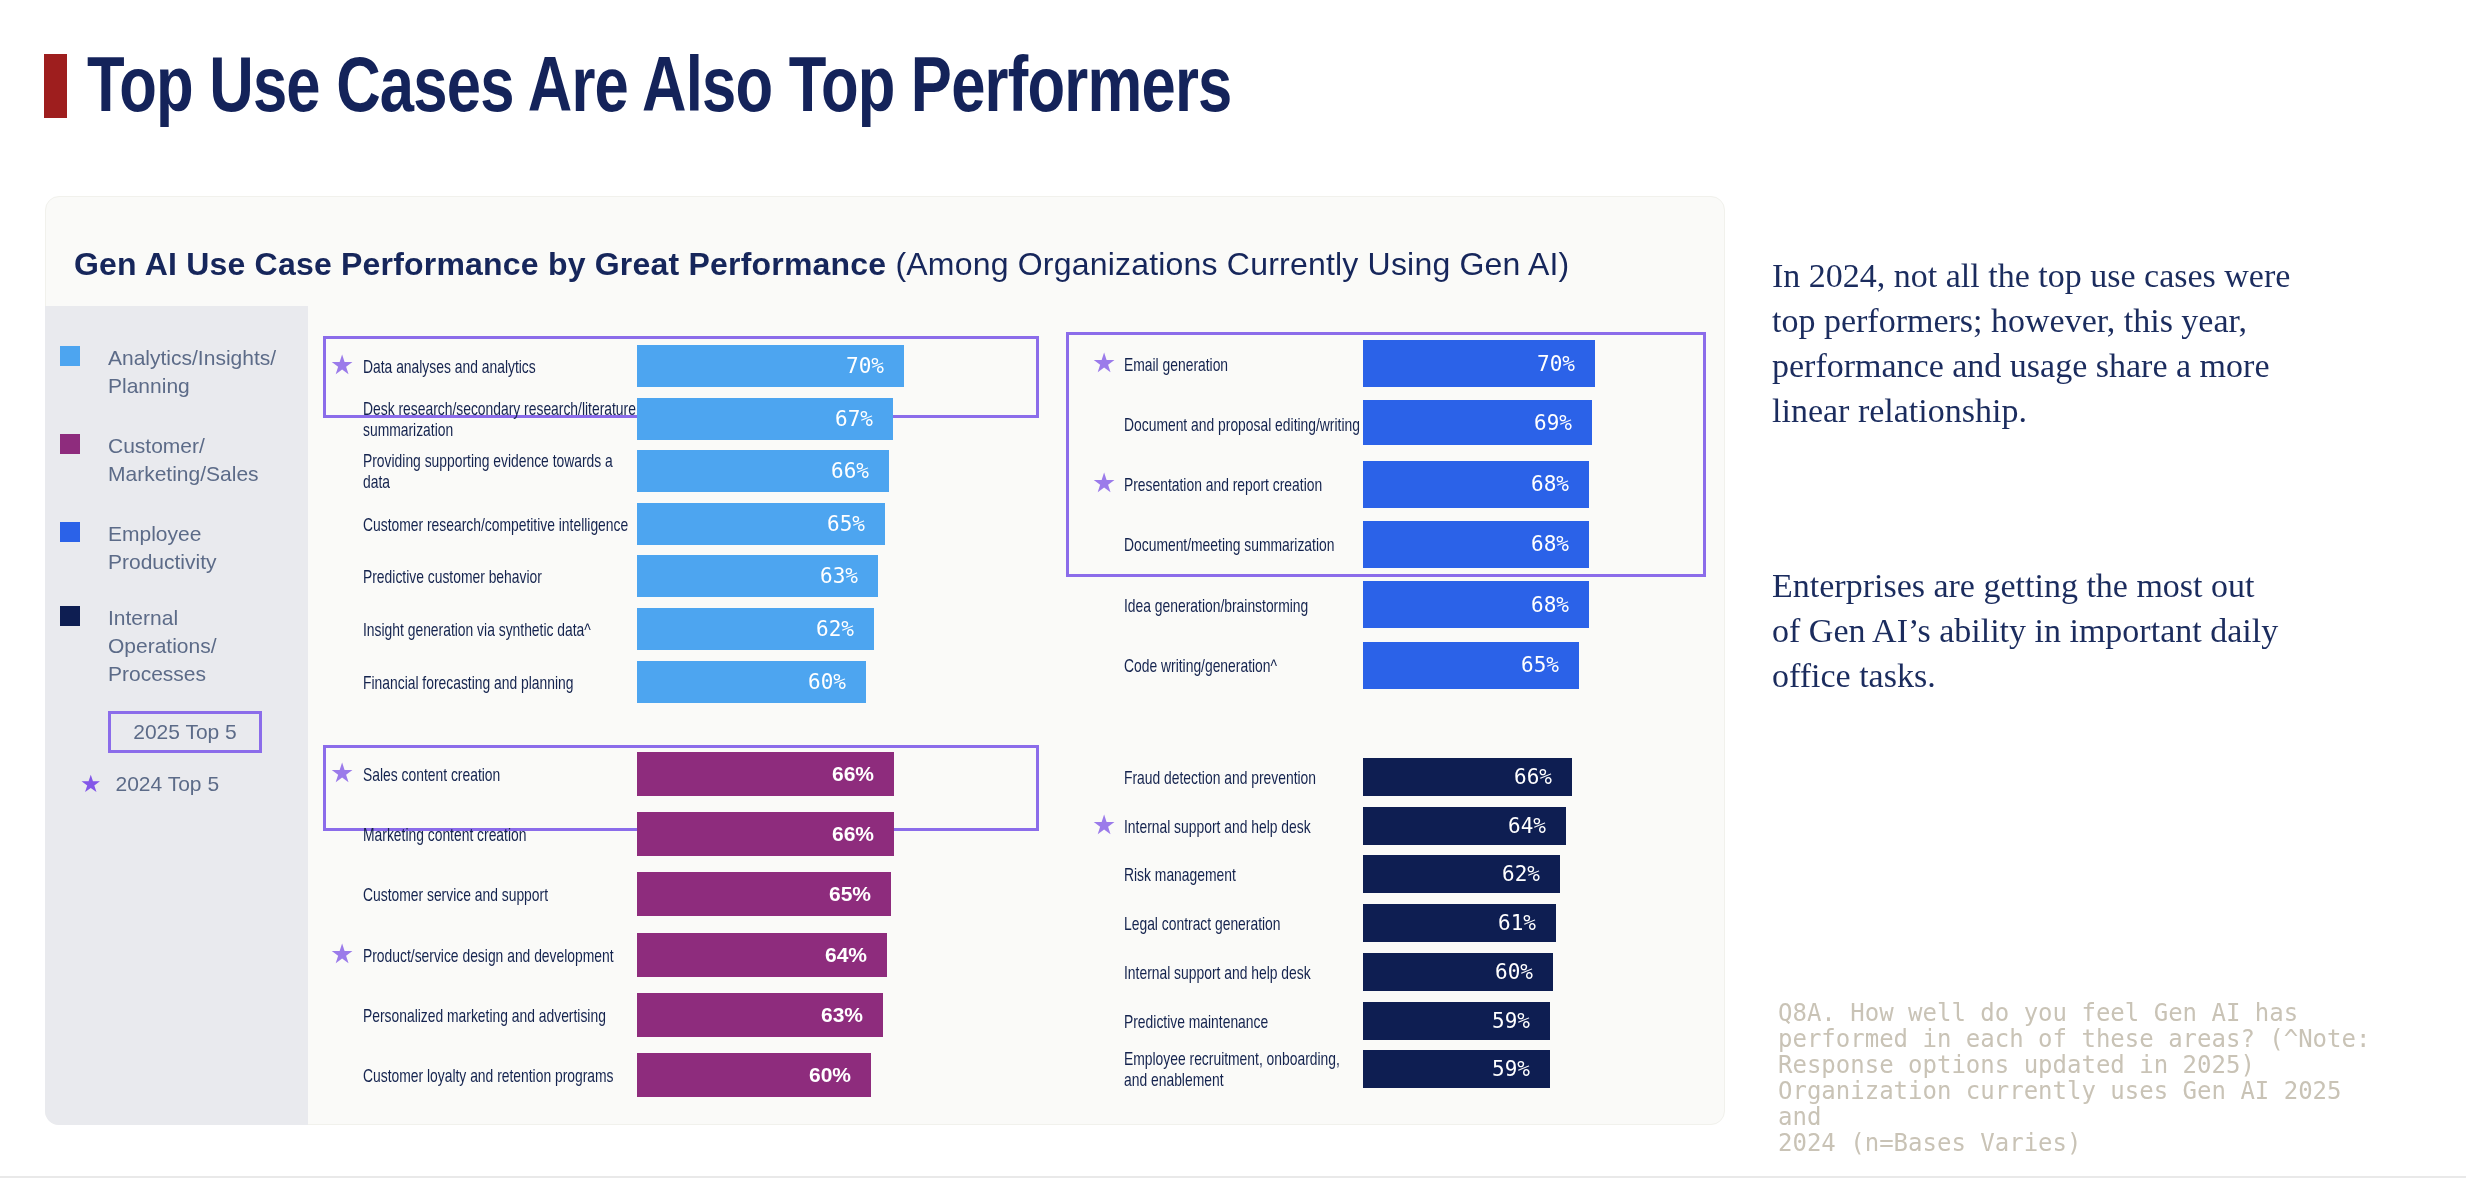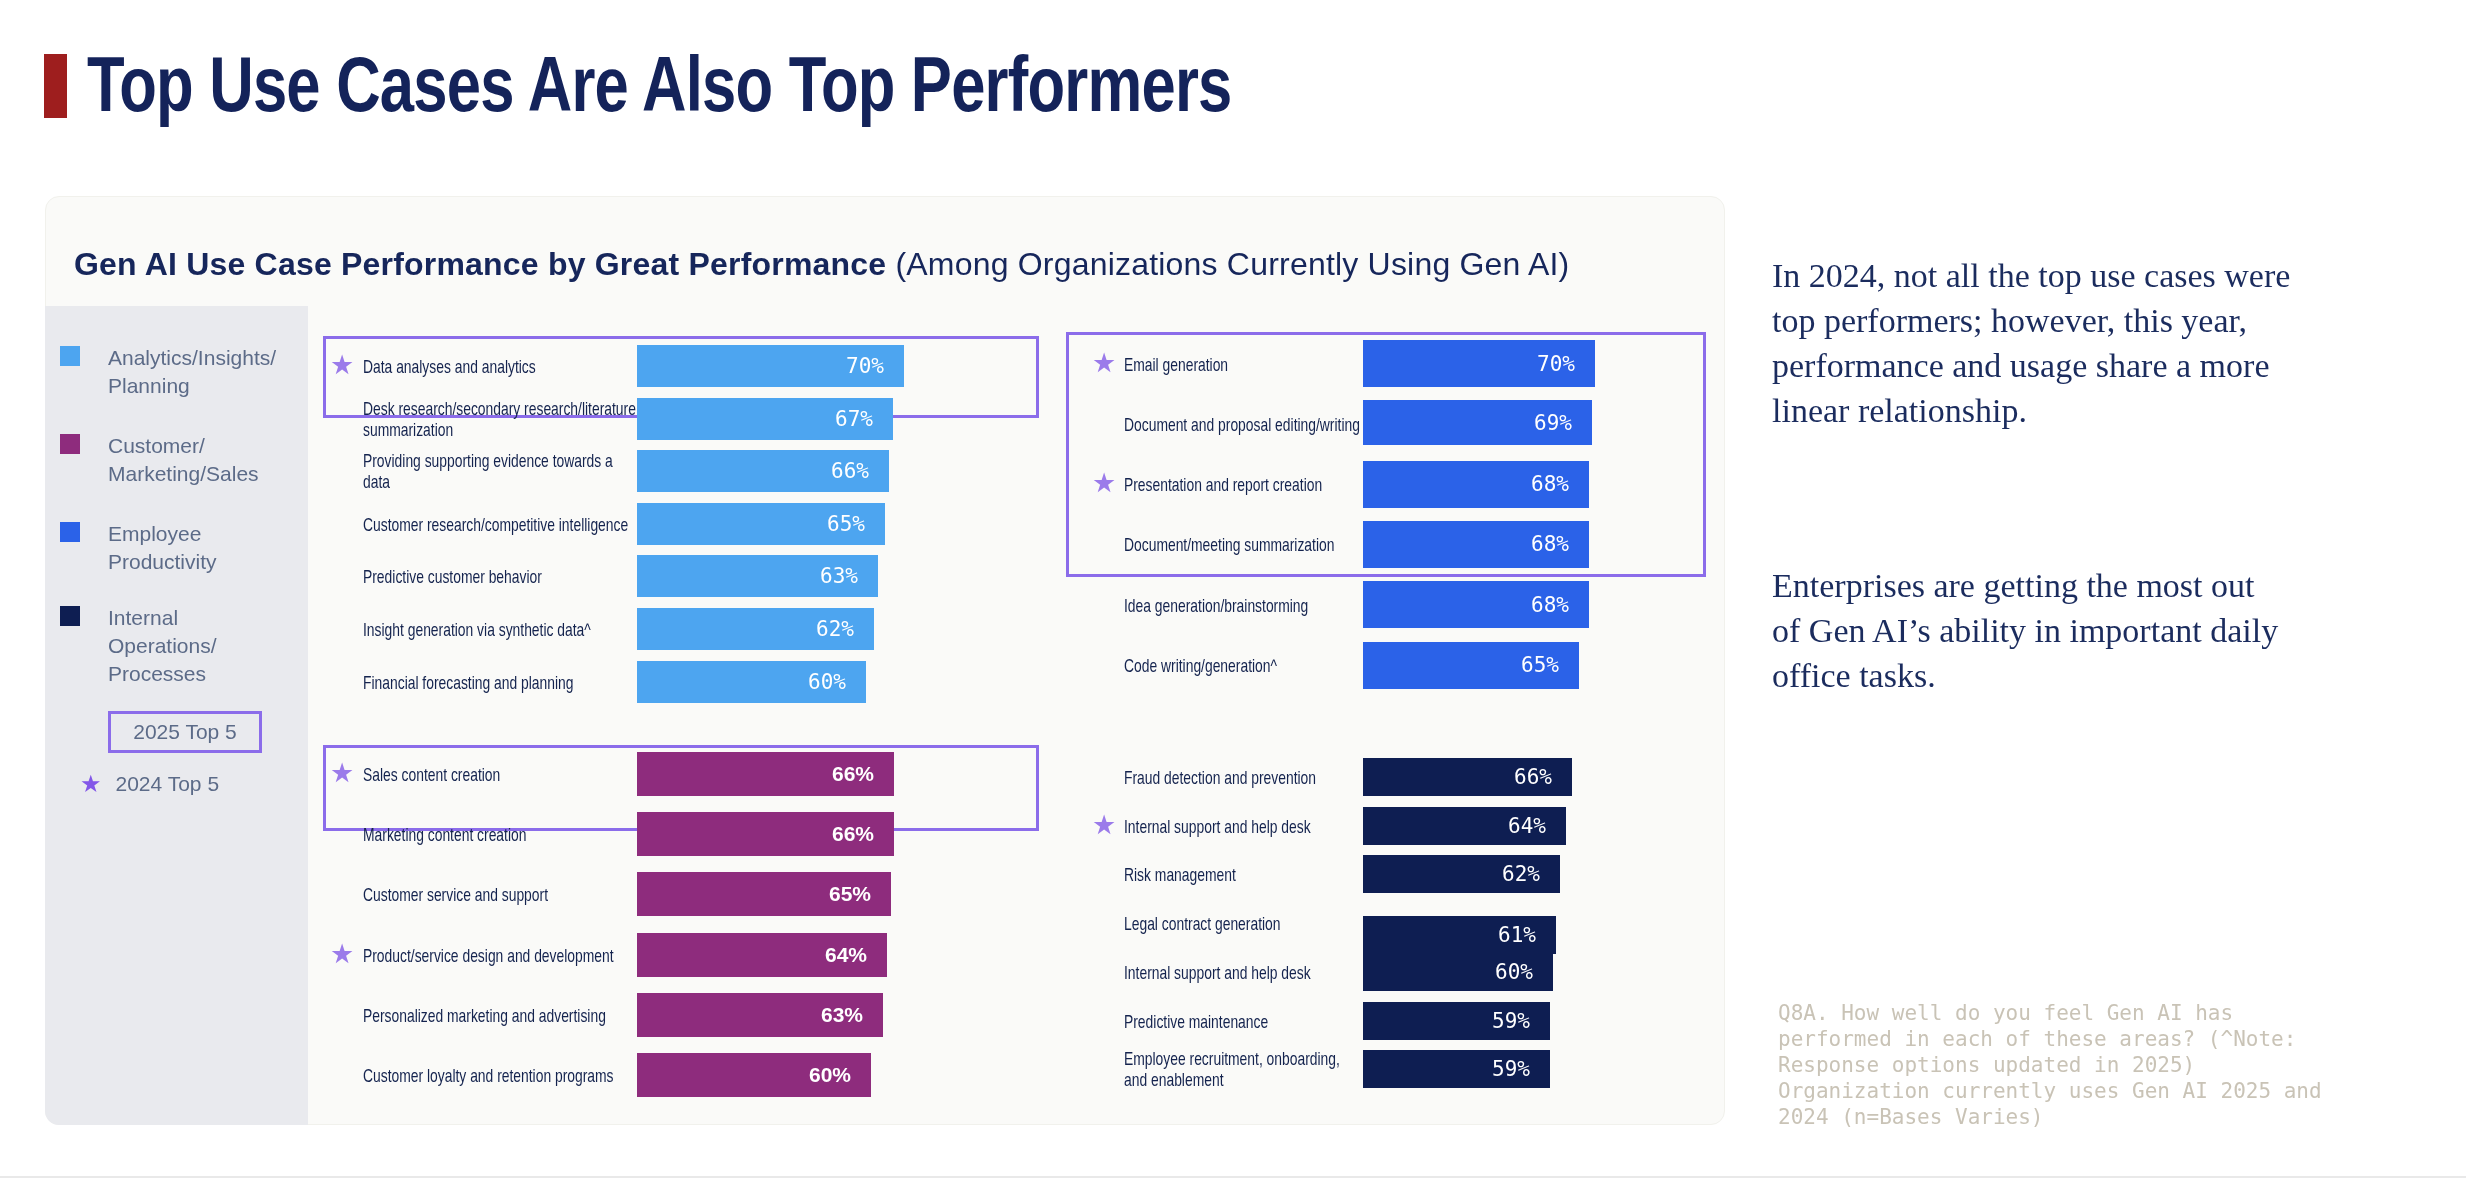--- a/index.html
+++ b/index.html
@@ -39,21 +39,21 @@
   .val-mono{font-family:"DejaVu Sans Mono",monospace;font-size:21px;}
   .val-sans{font-family:"Liberation Sans",sans-serif;font-weight:bold;font-size:21px;}
   .row-star{position:absolute;color:#9B7BEA;font-size:27px;line-height:27px;}
   .top5-box{position:absolute;border:3px solid #8B6CEA;box-sizing:border-box;background:transparent;}
 
   
   #commentary{left:1772px;top:208px;width:670px;font-family:"Liberation Serif",serif;
               font-size:34px;line-height:45px;color:#1B2C5E;white-space:pre-line;}
   .para-gap{height:40px;}
   #footnote{left:1778px;top:1000px;width:600px;font-family:"DejaVu Sans Mono",monospace;
-            font-size:21px;line-height:26px;color:#C9C3B6;white-space:pre-line;}
+            font-size:24px;line-height:26px;color:#C9C3B6;white-space:pre-line;}
 
   #bottom-divider{left:0px;top:1176px;width:2466px;height:2px;background:#E9E9E9;}
 </style>
 </head>
 <body>
 
 <div id="stage">
 
   <div id="accent-bar" class="abs"></div>
   <div id="page-title" class="abs">Top Use Cases Are Also Top Performers</div>
@@ -189,21 +189,21 @@
       <div class="row-star" style="left: 1092px; top: 811.7px;">★</div>
       <div class="bar-label" style="left: 1124px; width: 330px; top: 825.7px; transform: translateY(-50%) scaleX(0.73);">Internal support and help desk</div>
       <div class="bar-rect" style="left: 1363px; top: 806.7px; height: 38px; width: 203px; background: rgb(14, 30, 82);">
         <span class="val-mono">64%</span>
       </div>
       <div class="bar-label" style="left: 1124px; width: 330px; top: 874.4px; transform: translateY(-50%) scaleX(0.73);">Risk management</div>
       <div class="bar-rect" style="left: 1363px; top: 855.4px; height: 38px; width: 197px; background: rgb(14, 30, 82);">
         <span class="val-mono">62%</span>
       </div>
       <div class="bar-label" style="left: 1124px; width: 330px; top: 923.1px; transform: translateY(-50%) scaleX(0.73);">Legal contract generation</div>
-      <div class="bar-rect" style="left: 1363px; top: 904.1px; height: 38px; width: 193px; background: rgb(14, 30, 82); margin-top: 12px;">
+      <div class="bar-rect" style="left: 1363px; top: 904.1px; height: 38px; width: 193px; background: rgb(14, 30, 82);">
         <span class="val-mono">61%</span>
       </div>
       <div class="bar-label" style="left: 1124px; width: 330px; top: 971.8px; transform: translateY(-50%) scaleX(0.73);">Internal support and help desk</div>
       <div class="bar-rect" style="left: 1363px; top: 952.8px; height: 38px; width: 190px; background: rgb(14, 30, 82);">
         <span class="val-mono">60%</span>
       </div>
       <div class="bar-label" style="left: 1124px; width: 330px; top: 1020.5px; transform: translateY(-50%) scaleX(0.73);">Predictive maintenance</div>
       <div class="bar-rect" style="left: 1363px; top: 1001.5px; height: 38px; width: 187px; background: rgb(14, 30, 82);">
         <span class="val-mono">59%</span>
       </div>

